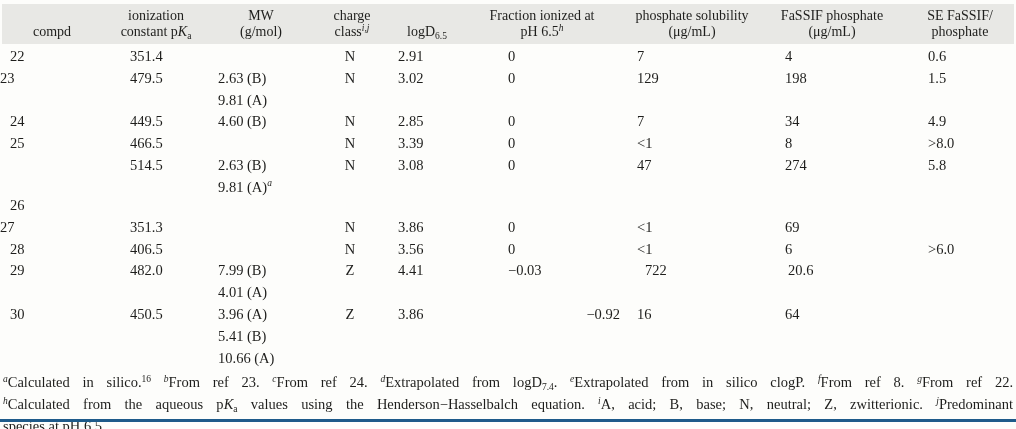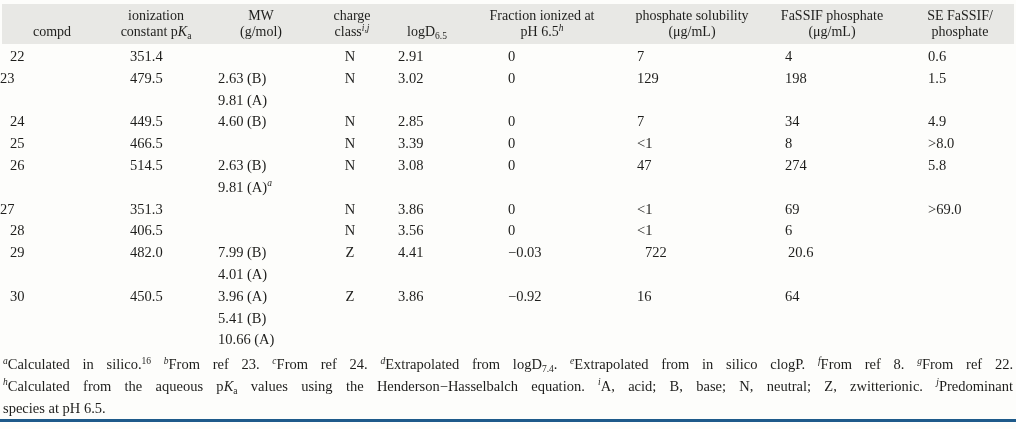--- a/index.html
+++ b/index.html
@@ -135,21 +135,21 @@
         <div class="cell col-mw" style="width: 102px; padding-left: 30px;">466.5</div>
         <div class="cell col-pka" style="width: 108px; padding-left: 16px;"></div>
         <div class="cell col-charge_class" style="width: 80px; text-align: center;">N</div>
         <div class="cell col-logd" style="width: 70px; padding-left: 8px;">3.39</div>
         <div class="cell col-fraction_ionized" style="width: 160px; padding-left: 48px;">0</div>
         <div class="cell col-phosphate_solubility" style="width: 140px; padding-left: 17px;">&lt;1</div>
         <div class="cell col-fassif_solubility" style="width: 140px; padding-left: 25px;">8</div>
         <div class="cell col-se_ratio" style="width: 116px; padding-left: 28px;">&gt;8.0</div>
       </div>
       <div class="row">
-        <div class="cell col-compd" style="width: 100px; padding-left: 10px;">26</div>
+        <div class="cell col-compd" style="width: 100px; padding-left: 10px; margin-top: 40px;">26</div>
         <div class="cell col-mw" style="width: 102px; padding-left: 30px;">514.5</div>
         <div class="cell col-pka" style="width: 108px; padding-left: 16px;">
           <div>2.63 (B)</div>
           <div><span>9.81 (A)</span><sup class="it">a</sup></div>
         </div>
         <div class="cell col-charge_class" style="width: 80px; text-align: center;">N</div>
         <div class="cell col-logd" style="width: 70px; padding-left: 8px;">3.08</div>
         <div class="cell col-fraction_ionized" style="width: 160px; padding-left: 48px;">0</div>
         <div class="cell col-phosphate_solubility" style="width: 140px; padding-left: 17px;">47</div>
         <div class="cell col-fassif_solubility" style="width: 140px; padding-left: 25px;">274</div>
@@ -157,31 +157,31 @@
       </div>
       <div class="row">
         <div class="cell col-compd" style="width: 100px; padding-left: 0;">27</div>
         <div class="cell col-mw" style="width: 102px; padding-left: 30px;">351.3</div>
         <div class="cell col-pka" style="width: 108px; padding-left: 16px;"></div>
         <div class="cell col-charge_class" style="width: 80px; text-align: center;">N</div>
         <div class="cell col-logd" style="width: 70px; padding-left: 8px;">3.86</div>
         <div class="cell col-fraction_ionized" style="width: 160px; padding-left: 48px;">0</div>
         <div class="cell col-phosphate_solubility" style="width: 140px; padding-left: 17px;">&lt;1</div>
         <div class="cell col-fassif_solubility" style="width: 140px; padding-left: 25px;">69</div>
-        <div class="cell col-se_ratio" style="width: 116px; padding-left: 28px;">&gt;69.0</div>
       </div>
       <div class="row">
         <div class="cell col-compd" style="width: 100px; padding-left: 10px;">28</div>
         <div class="cell col-mw" style="width: 102px; padding-left: 30px;">406.5</div>
         <div class="cell col-pka" style="width: 108px; padding-left: 16px;"></div>
         <div class="cell col-charge_class" style="width: 80px; text-align: center;">N</div>
         <div class="cell col-logd" style="width: 70px; padding-left: 8px;">3.56</div>
         <div class="cell col-fraction_ionized" style="width: 160px; padding-left: 48px;">0</div>
         <div class="cell col-phosphate_solubility" style="width: 140px; padding-left: 17px;">&lt;1</div>
         <div class="cell col-fassif_solubility" style="width: 140px; padding-left: 25px;">6</div>
+        <div class="cell col-se_ratio" style="width: 116px; padding-left: 28px;">&gt;6.0</div>
       </div>
       <div class="row">
         <div class="cell col-compd" style="width: 100px; padding-left: 10px;">29</div>
         <div class="cell col-mw" style="width: 102px; padding-left: 30px;">482.0</div>
         <div class="cell col-pka" style="width: 108px; padding-left: 16px;">
           <div>7.99 (B)</div>
           <div>4.01 (A)</div>
         </div>
         <div class="cell col-charge_class" style="width: 80px; text-align: center;">Z</div>
         <div class="cell col-logd" style="width: 70px; padding-left: 8px;">4.41</div>
@@ -192,21 +192,21 @@
       <div class="row">
         <div class="cell col-compd" style="width: 100px; padding-left: 10px;">30</div>
         <div class="cell col-mw" style="width: 102px; padding-left: 30px;">450.5</div>
         <div class="cell col-pka" style="width: 108px; padding-left: 16px;">
           <div>3.96 (A)</div>
           <div>5.41 (B)</div>
           <div>10.66 (A)</div>
         </div>
         <div class="cell col-charge_class" style="width: 80px; text-align: center;">Z</div>
         <div class="cell col-logd" style="width: 70px; padding-left: 8px;">3.86</div>
-        <div class="cell col-fraction_ionized" style="width: 160px; padding-left: 48px;">−0.92</div>
+        <div class="cell col-fraction_ionized" style="width: 160px; padding-left: 48px; text-align: right;">−0.92</div>
         <div class="cell col-phosphate_solubility" style="width: 140px; padding-left: 17px;">16</div>
         <div class="cell col-fassif_solubility" style="width: 140px; padding-left: 25px;">64</div>
       </div>
     </div>
   <div class="footnotes">
       <div class="fline just"><sup class="it">a</sup><span>Calculated in silico.</span><sup>16</sup><span> </span><sup class="it">b</sup><span>From ref 23. </span><sup class="it">c</sup><span>From ref 24. </span><sup class="it">d</sup><span>Extrapolated from logD</span><sub>7.4</sub><span>. </span><sup class="it">e</sup><span>Extrapolated from in silico clogP. </span><sup class="it">f</sup><span>From ref 8. </span><sup class="it">g</sup><span>From ref 22.</span></div>
       <div class="fline just"><sup class="it">h</sup><span>Calculated from the aqueous p</span><span class="it">K</span><sub>a</sub><span> values using the Henderson−Hasselbalch equation. </span><sup class="it">i</sup><span>A, acid; B, base; N, neutral; Z, zwitterionic. </span><sup class="it">j</sup><span>Predominant</span></div>
       <div class="fline"><span>species at pH 6.5.</span></div>
     </div>
   <div class="bottom-rule" style="background: rgb(30, 90, 138);"></div>

